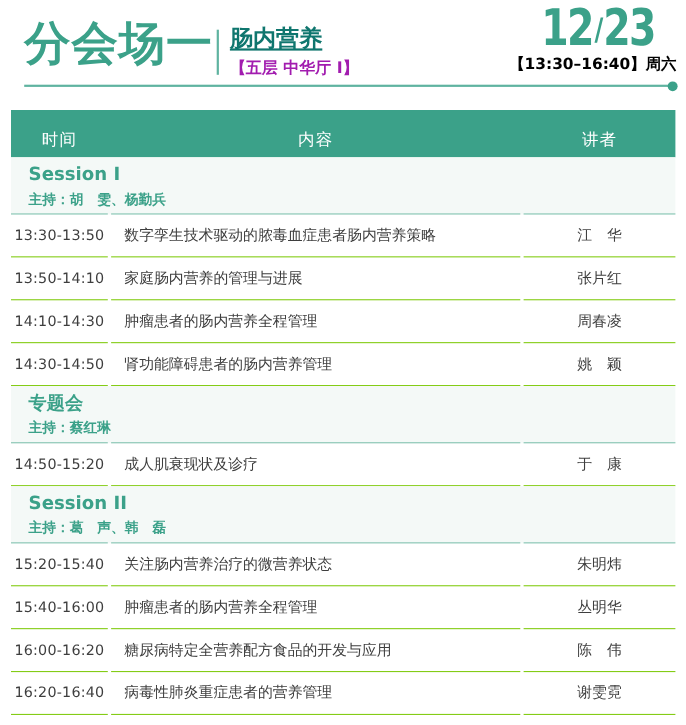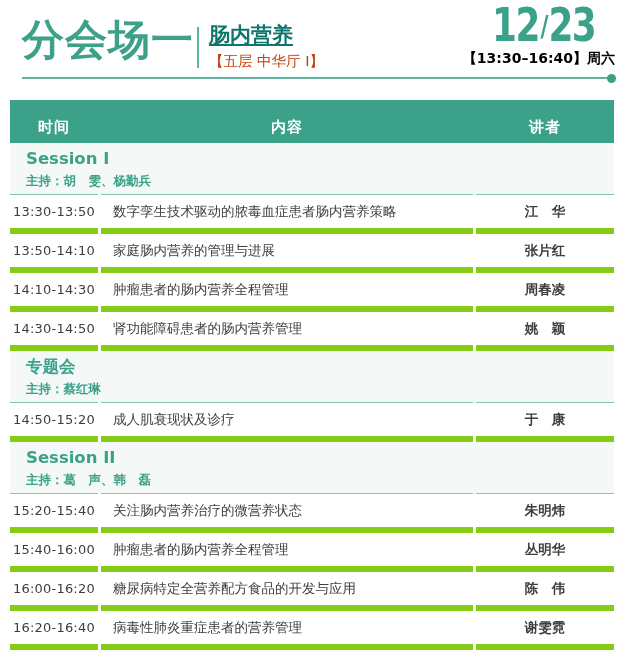--- a/index.html
+++ b/index.html
@@ -11,47 +11,47 @@
   
   .top { position: absolute; left: 22px; right: 9px; top: 0; height: 100px; }
   .venue-title {
     position: absolute; left: 0; top: 18px;
     font-size: 42px; font-weight: 700; color: #3ba189; letter-spacing: 1px;
     line-height: 1.05; white-space: nowrap;
   }
   .v-sep { position: absolute; left: 175px; top: 27px; width: 2px; height: 41px; background: #5fb3a0; }
   .topic { position: absolute; left: 187px; top: 23px; }
   .topic-name { font-size: 21px; font-weight: 700; color: #0f766e; line-height: 1.15; white-space: nowrap; text-decoration: underline; }
-  .topic-loc  { font-size: 14.5px; font-weight: 400; color: #c2410c; margin-top: 5px; white-space: nowrap; }
+  .topic-loc  { font-size: 14.5px; font-weight: 700; color: #a21caf; margin-top: 5px; white-space: nowrap; }
   .date-block { position: absolute; right: 0; top: 2px; }
   .date-big {
     display: inline-block; color: #3ba189; font-weight: 800; font-size: 46px;
     line-height: 1.0; letter-spacing: -2px;
     transform: scaleX(0.78); transform-origin: 100% 50%; white-space: nowrap;
   }
   .date-sep { font-size: 28px; position: relative; top: -5px; margin: 0 2px; font-weight: 800; }
   .date-sub { font-size: 14px; font-weight: 700; color: #000000; margin-top: 2px; white-space: nowrap; }
   .rule { position: absolute; left: 0; right: 0; top: 77px; height: 2px; background: #5fb3a0; }
   .rule-dot {
     position: absolute; right: -1px; top: -3.5px; width: 9px; height: 9px;
     border-radius: 50%; background: #3ba189;
   }
   
   .schedule { position: absolute; left: 10px; top: 100px; width: 604px; }
   .row { display: grid; grid-template-columns: 88px 372px 138px; column-gap: 3px; }
   .thead { background: #3ba189; height: 43px; }
   .th {
     display: flex; align-items: center; justify-content: center;
-    color: #ffffff; font-weight: 700; font-size: 15px; letter-spacing: 1px; margin-top: 12px;
+    color: #ffffff; font-weight: 400; font-size: 15px; letter-spacing: 1px; margin-top: 12px;
   }
   .item { height: 39px; }
-  .item .cell { border-bottom: 6px solid #84cc16; display: flex; align-items: center; min-width: 0; }
+  .item .cell { border-bottom: 1px solid #84cc16; display: flex; align-items: center; min-width: 0; }
   .cell.time    { justify-content: center; font-size: 13px; font-weight: 500; letter-spacing: 0.2px; }
   .cell.content { padding-left: 12px; font-size: 13.5px; font-weight: 500; white-space: nowrap; }
-  .cell.speaker { justify-content: center; font-size: 13.5px; font-weight: 700; white-space: nowrap; }
+  .cell.speaker { justify-content: center; font-size: 13.5px; font-weight: 400; white-space: nowrap; }
   .session { height: 52px; position: relative; background: #f4f9f7; }
   .session .cell { border-bottom: 1px solid #84c4b1; }
   .session-text { position: absolute; left: 16px; top: 6px; }
   .session-title { color: #3ba189; font-weight: 700; font-size: 16.5px; line-height: 1.25; white-space: nowrap; }
   .session-host  { color: #3ba189; font-weight: 700; font-size: 12.5px; margin-top: 3px; white-space: nowrap; }
 </style>
 </head>
 <body>
 
 <div class="page">

